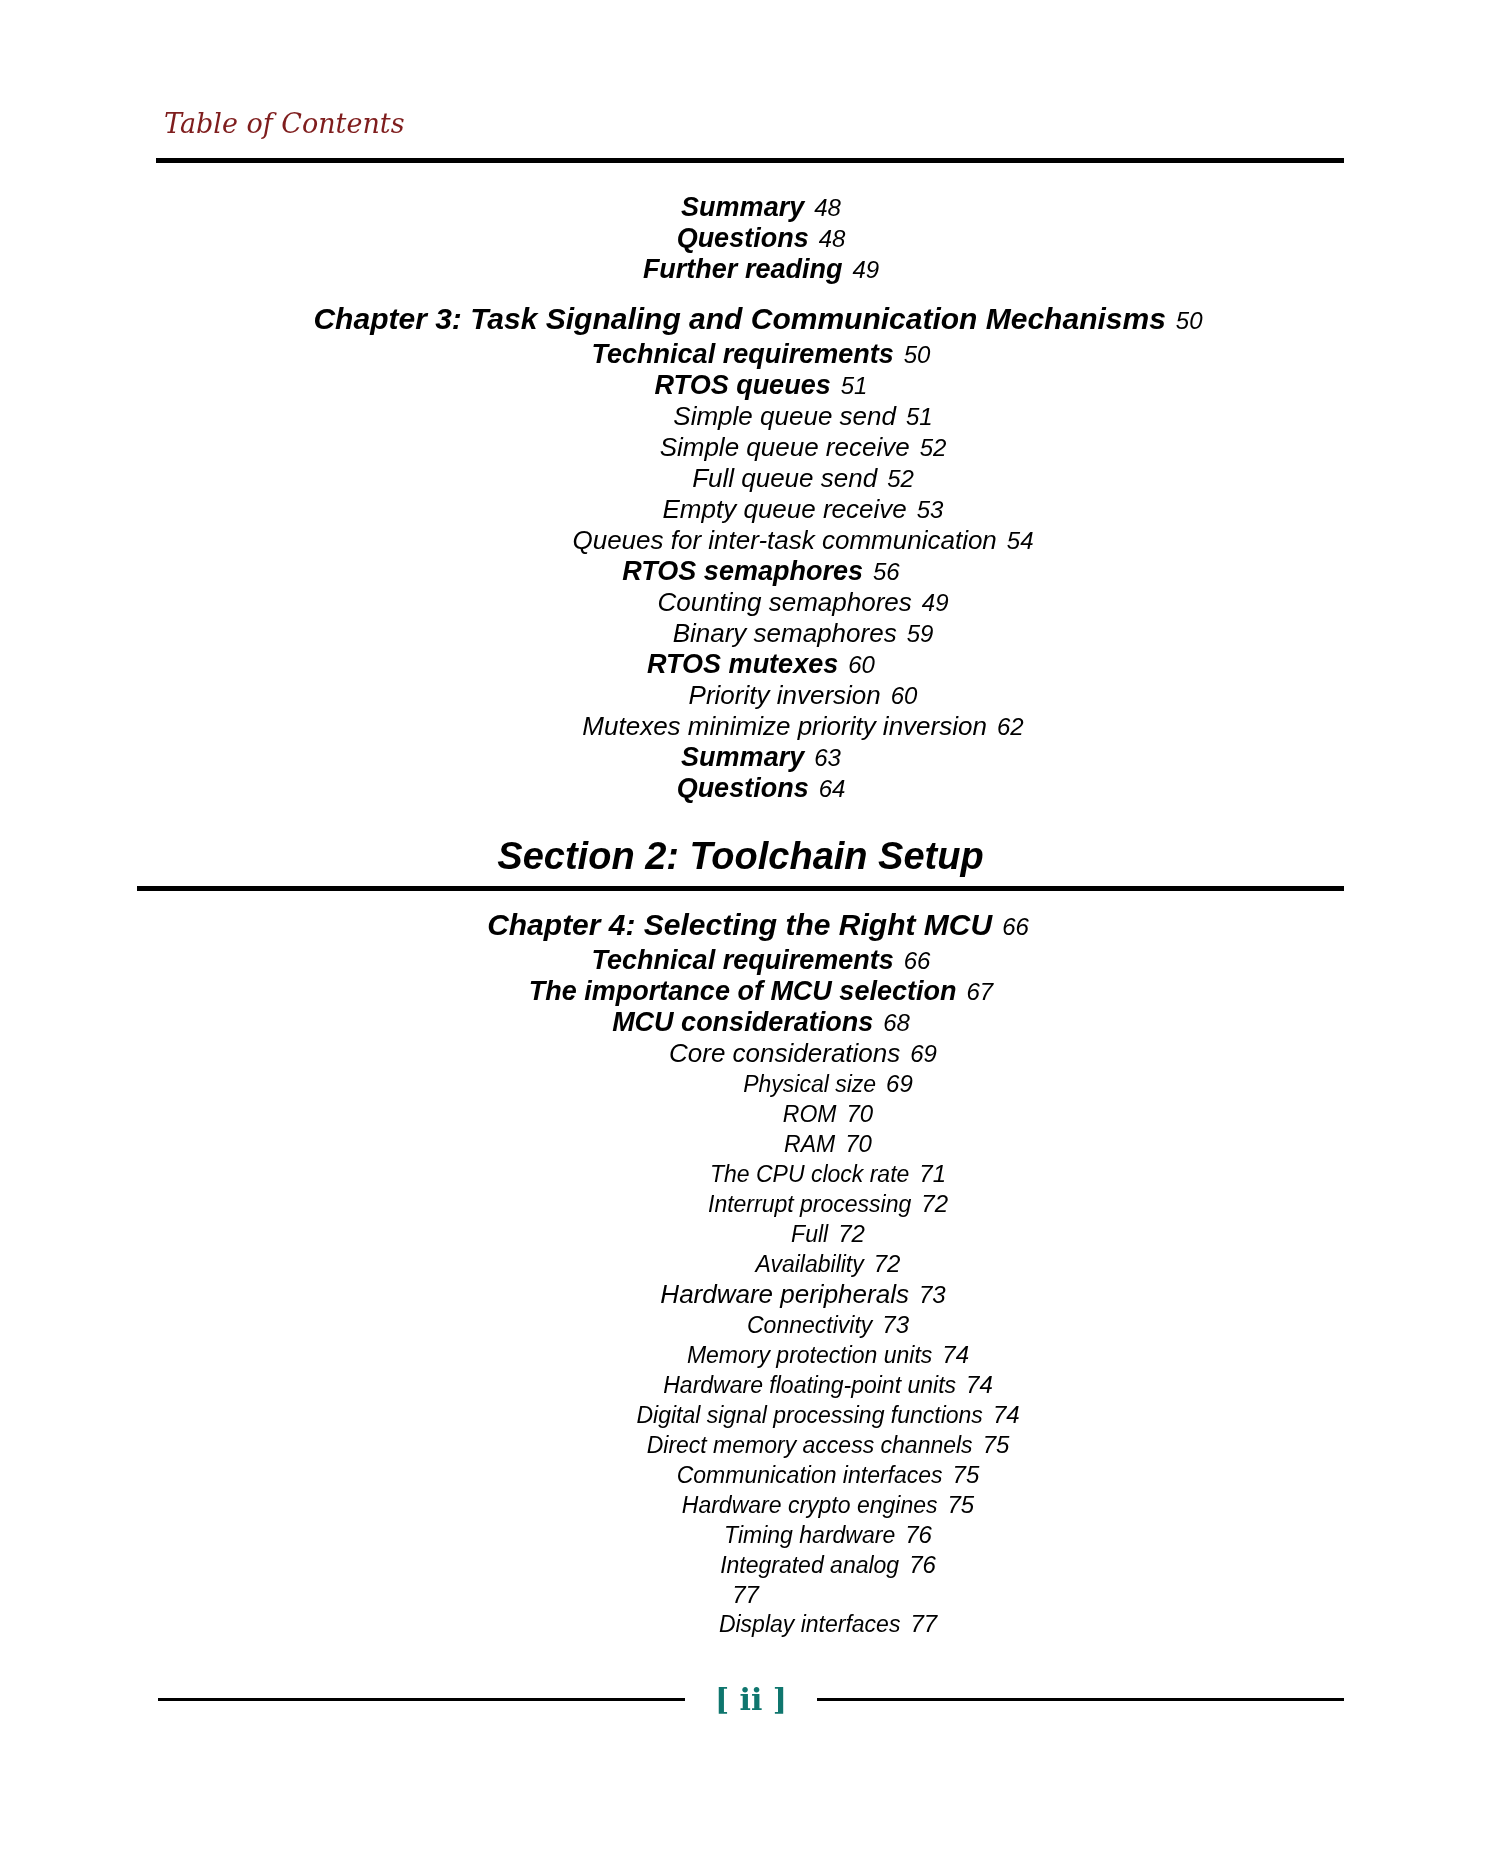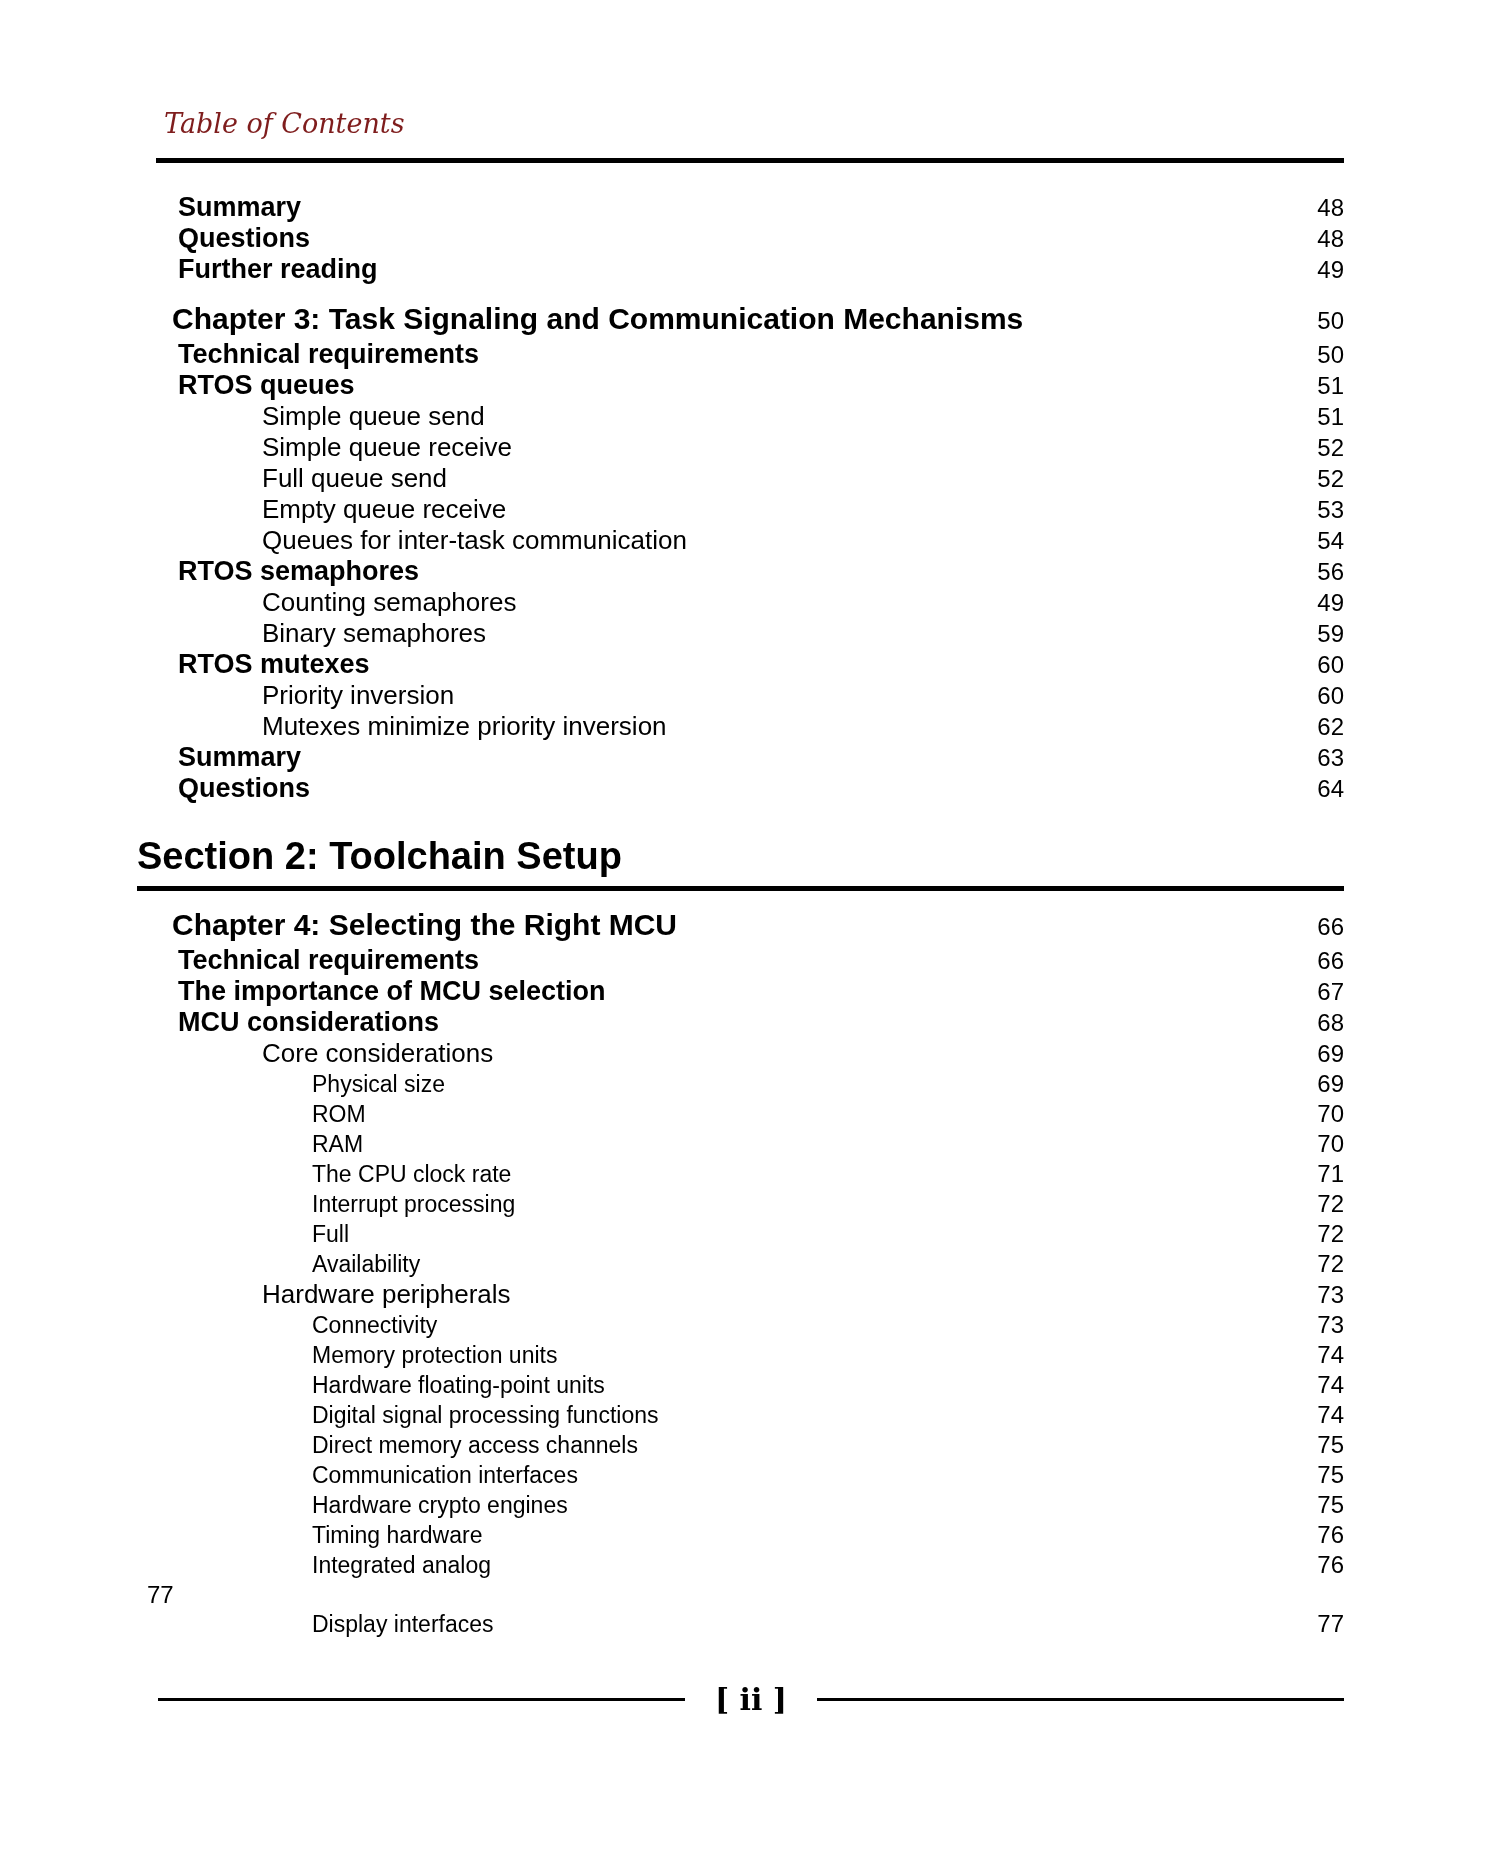--- a/index.html
+++ b/index.html
@@ -27,22 +27,23 @@
     background:#000;
   }
   
   .toc{
     position:absolute;
     left:137px; top:192px;
     width:1207px;
   }
   .row{
     display:flex;
-    justify-content:space-between;
+    justify-content:center;
     align-items:baseline;
+    font-style:italic;
   }
   .row .label{white-space:nowrap;}
   .row .pagenum{
     font-size:24px;
     font-weight:400;
     flex:0 0 auto;
     padding-left:10px;
   }
   .row-chapter{
     margin-top:16px;
@@ -89,21 +90,21 @@
   .footer .fline{
     flex:1 1 auto;
     height:3px;
     background:#000;
   }
   .footer .folio{
     flex:0 0 auto;
     font-family:"DejaVu Serif", serif;
     font-weight:700;
     font-size:30px;
-    color:#000000;
+    color:#0f766e;
   }
 </style>
 </head>
 <body>
 
 <div class="page">
 
   <div class="running-header">Table of Contents</div>
 
   <div class="header-rule"></div>

